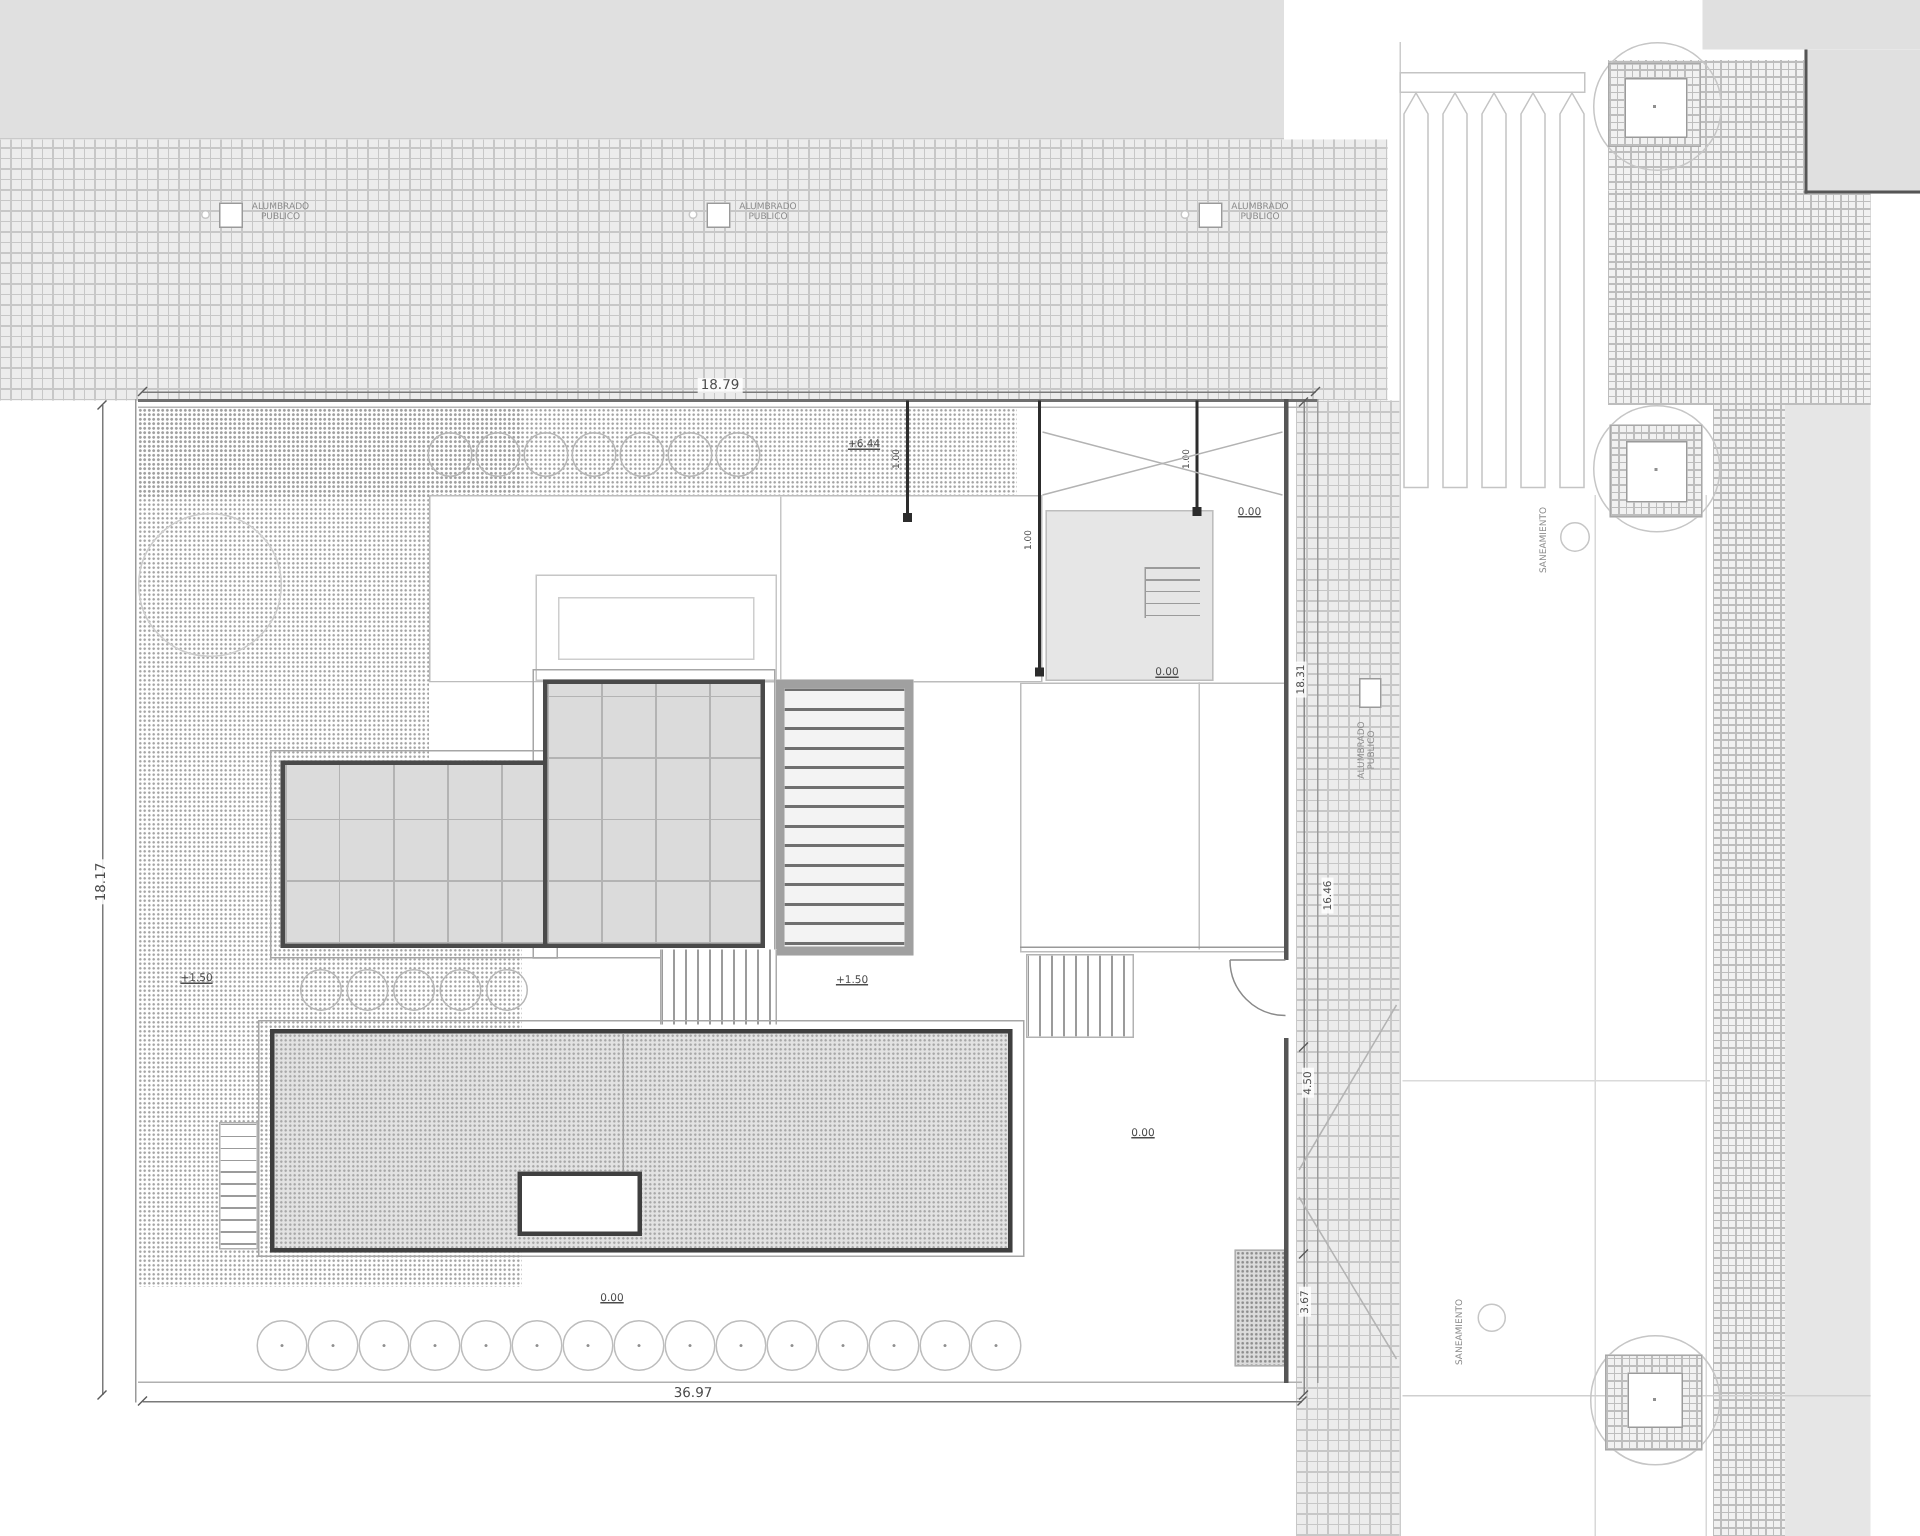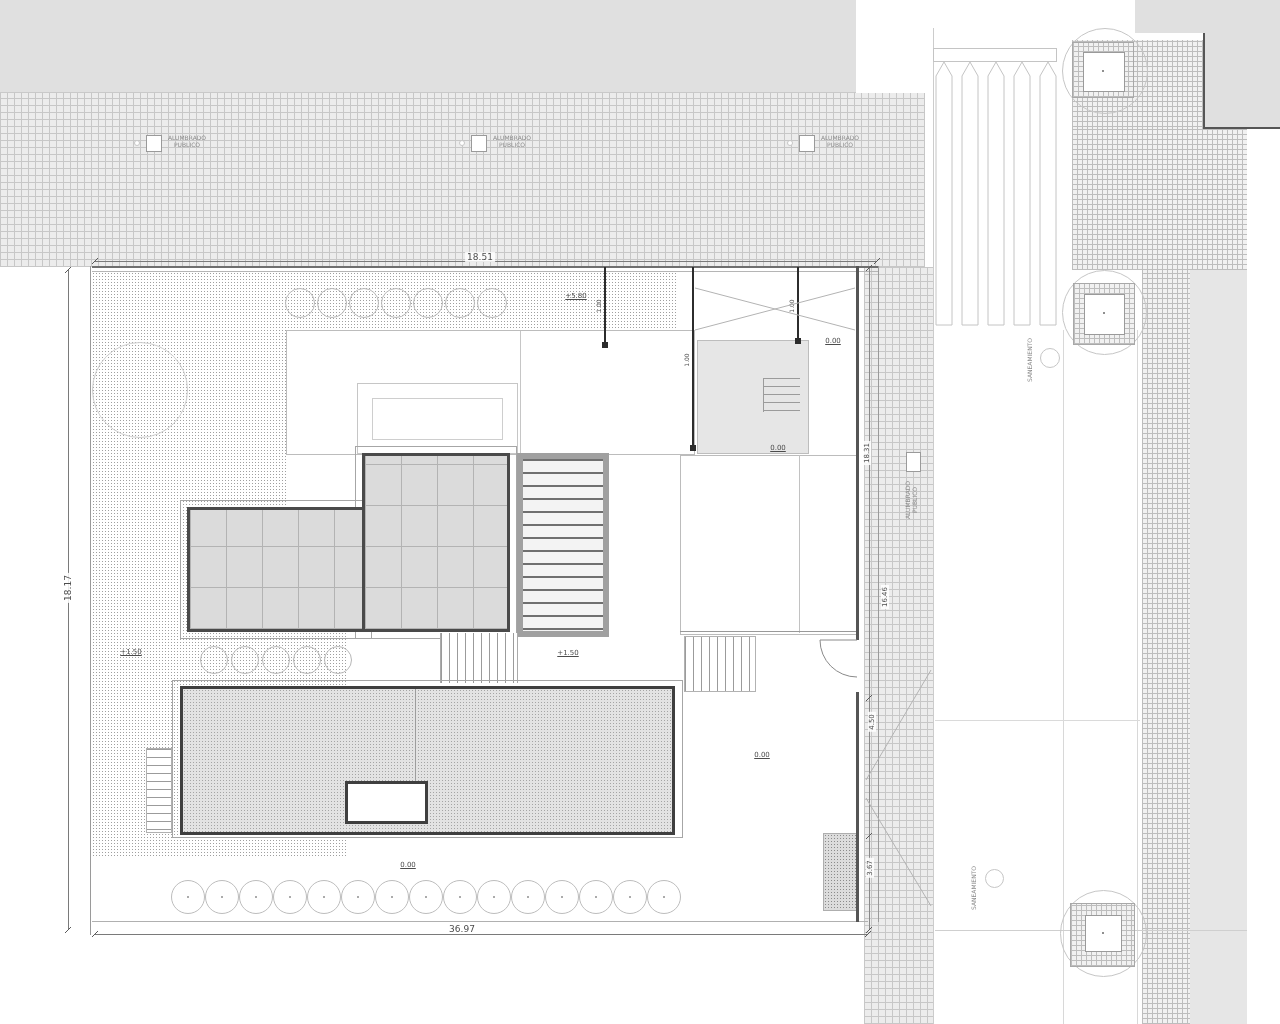--- a/index.html
+++ b/index.html
@@ -188,35 +188,35 @@
   <div class="abs tree" style="left:409px;top:880px;width:34px;height:34px;"></div>
   <div class="abs tree" style="left:443px;top:880px;width:34px;height:34px;"></div>
   <div class="abs tree" style="left:477px;top:880px;width:34px;height:34px;"></div>
   <div class="abs tree" style="left:511px;top:880px;width:34px;height:34px;"></div>
   <div class="abs tree" style="left:545px;top:880px;width:34px;height:34px;"></div>
   <div class="abs tree" style="left:579px;top:880px;width:34px;height:34px;"></div>
   <div class="abs tree" style="left:613px;top:880px;width:34px;height:34px;"></div>
   <div class="abs tree" style="left:647px;top:880px;width:34px;height:34px;"></div>
 
   <div class="abs" style="left:95px;top:261px;width:782px;height:1px;background:#7a7a7a;"></div>
-  <div class="t f9 ctr dimtxt" style="left:480px;top:257px;">18.51</div>
+  <div class="t f9 ctr dimtxt" style="left:480px;top:257px;">18.79</div>
 
   <div class="abs" style="left:95px;top:934px;width:773px;height:1px;background:#7a7a7a;"></div>
   <div class="t f9 ctr dimtxt" style="left:462px;top:929px;">36.97</div>
 
   <div class="abs" style="left:68px;top:270px;width:1px;height:660px;background:#7a7a7a;"></div>
   <div class="t f9 ctrv dimtxt" style="left:68px;top:588px;">18.17</div>
 
   <div class="abs" style="left:869px;top:268px;width:1px;height:662px;background:#8a8a8a;"></div>
   <div class="t f7 ctrv dimtxt" style="left:867px;top:453px;">18.31</div>
   <div class="t f7 ctrv dimtxt" style="left:885px;top:597px;">16.46</div>
   <div class="t f7 ctrv dimtxt" style="left:872px;top:722px;">4.50</div>
   <div class="t f7 ctrv dimtxt" style="left:870px;top:868px;">3.67</div>
 
-  <div class="t lvl ctr" style="left:576px;top:296px;">+5.80</div>
+  <div class="t lvl ctr" style="left:576px;top:296px;">+6.44</div>
   <div class="t lvl ctr" style="left:131px;top:652px;">+1.50</div>
   <div class="t lvl ctr" style="left:568px;top:653px;">+1.50</div>
   <div class="t lvl ctr" style="left:833px;top:341px;">0.00</div>
   <div class="t lvl ctr" style="left:778px;top:448px;">0.00</div>
   <div class="t lvl ctr" style="left:762px;top:755px;">0.00</div>
   <div class="t lvl ctr" style="left:408px;top:865px;">0.00</div>
 
   <svg width="1280" height="1024" viewBox="0 0 1280 1024">
     <g fill="#ffffff" stroke="#c4c4c4" stroke-width="1">
       <polygon points="936,325 936,76 944,62 952,76 952,325"></polygon>

